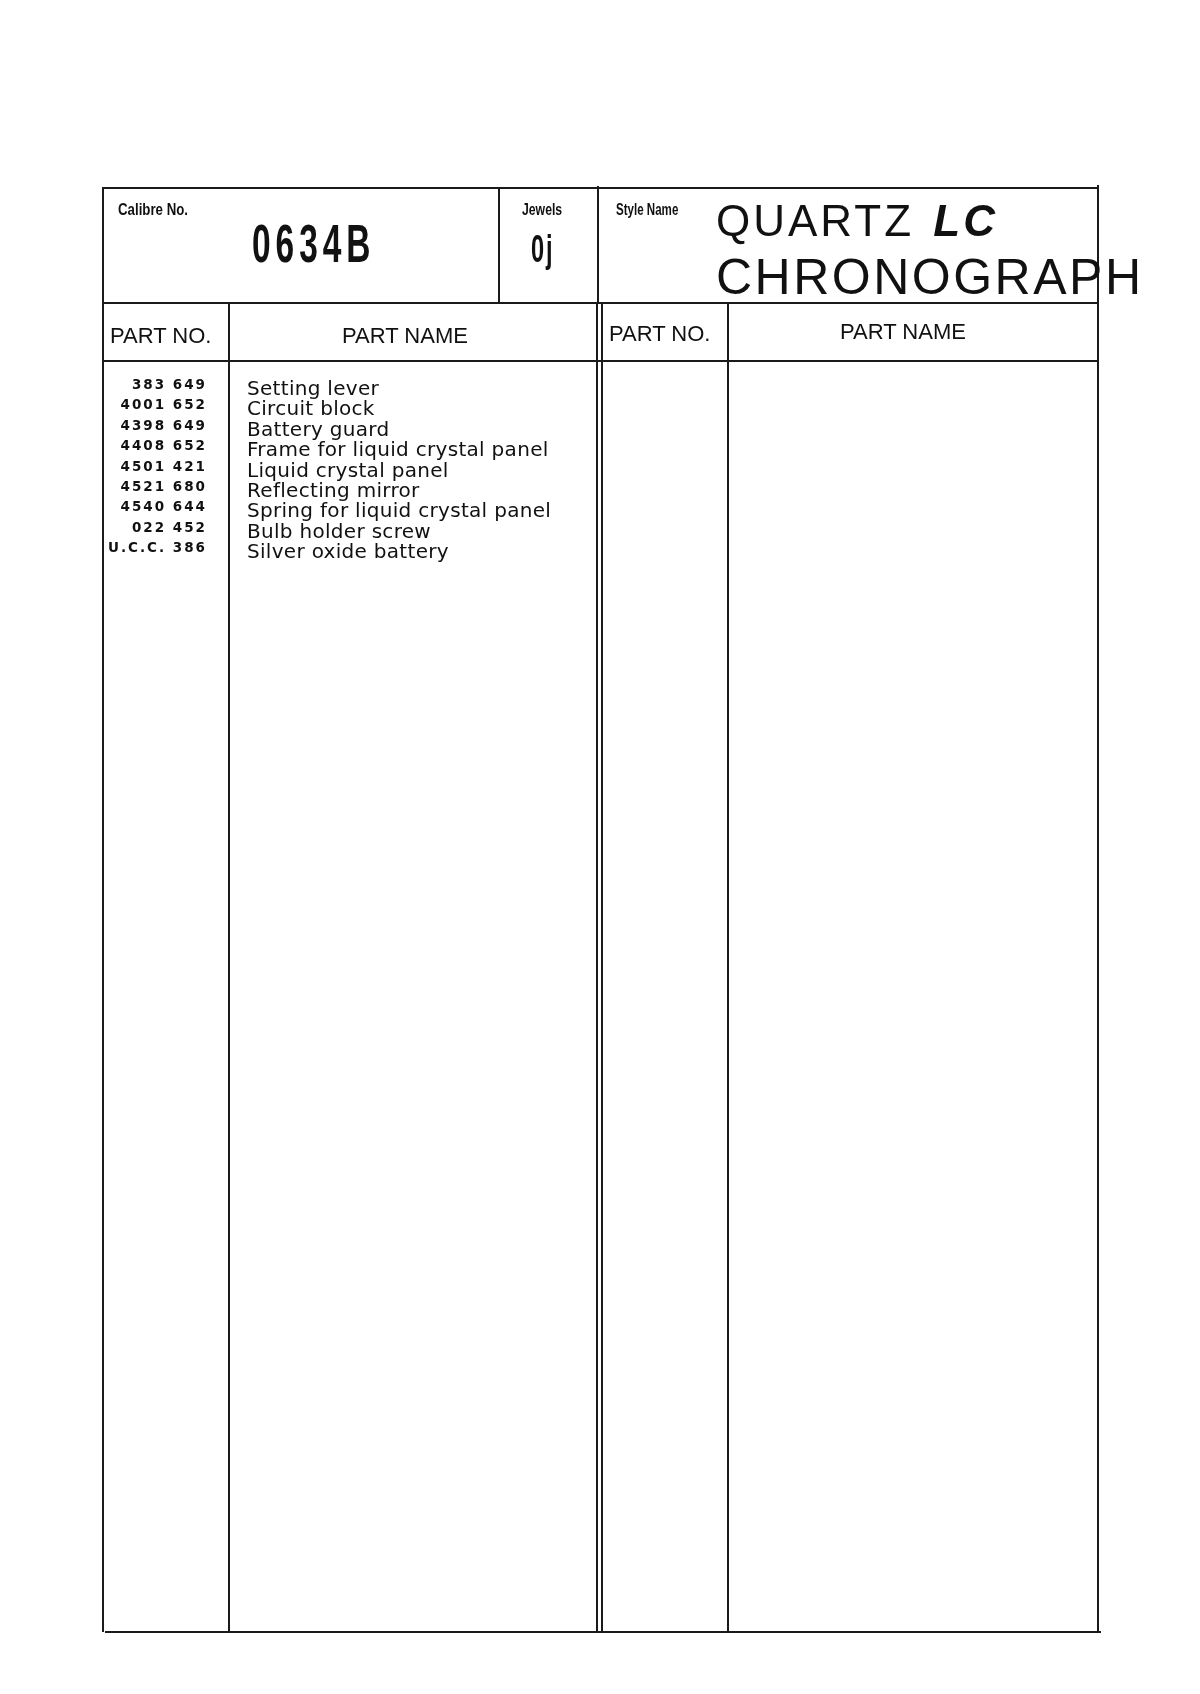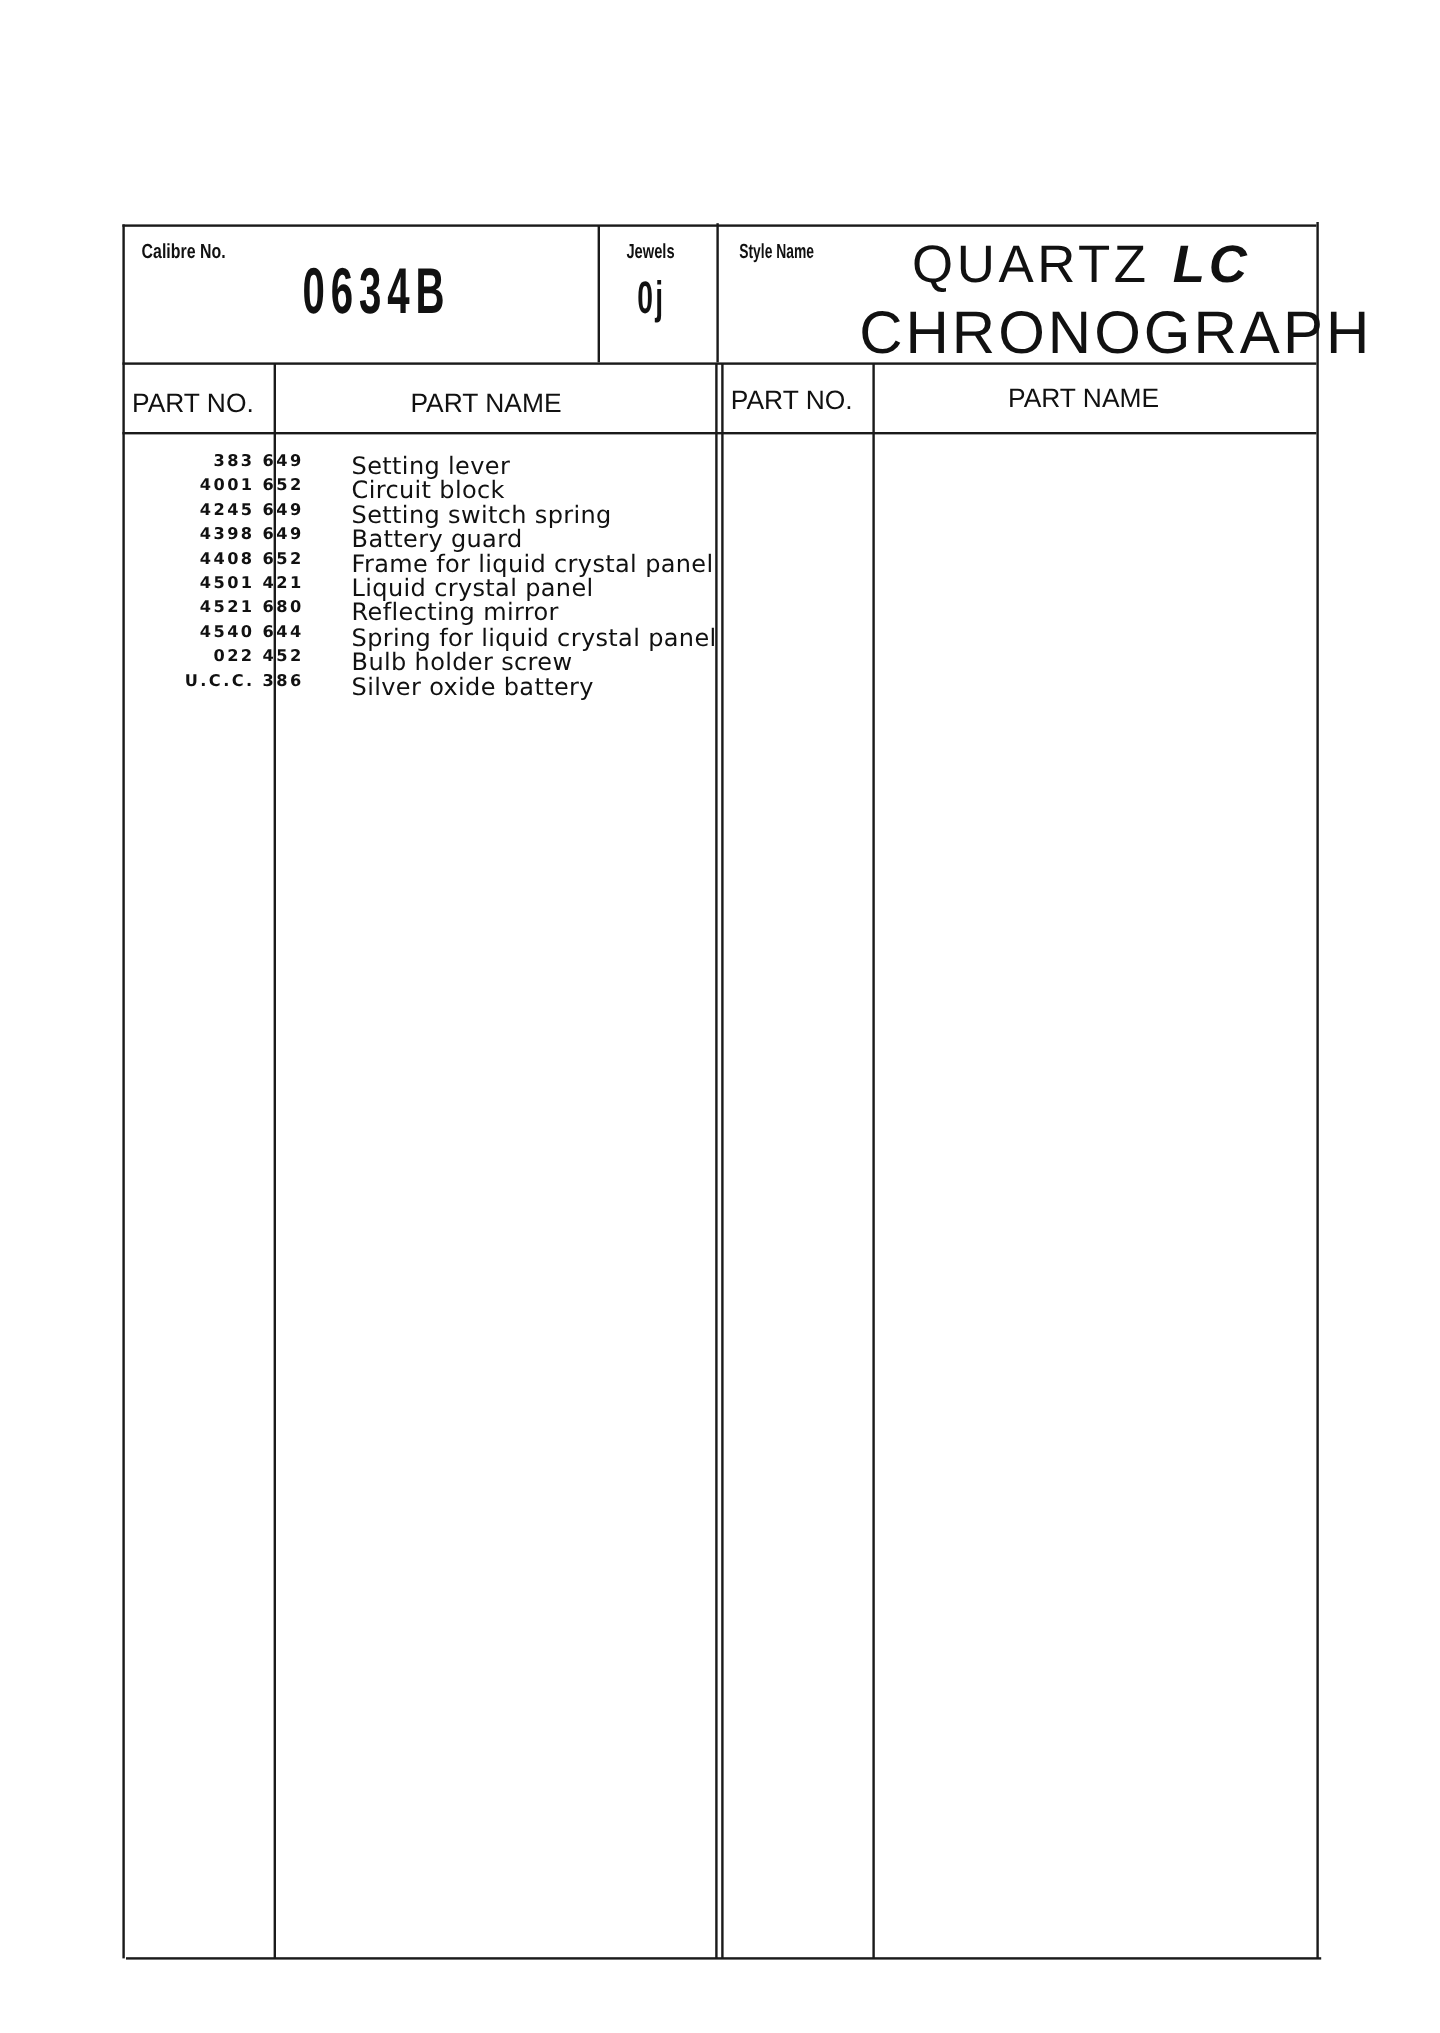--- a/index.html
+++ b/index.html
@@ -2,21 +2,21 @@
 <html><head>
 <meta charset="utf-8">
 <style>
   html, body { margin:0; padding:0; background:#ffffff; }
   body { width:1200px; height:1694px; position:relative; overflow:hidden; font-family:"Liberation Sans", sans-serif; color:#111; }
   .ln { position:absolute; background:#1a1a1a; }
   .h { height:1.5px; }
   .v { width:1.5px; }
   .cond { position:absolute; font-family:"Liberation Sans", sans-serif; font-weight:bold; transform-origin:left top; white-space:nowrap; }
   .lbl { position:absolute; white-space:nowrap; }
-  .rows { position:absolute; left:105px; top:376px; width:500px;padding-left:46px; }
+  .rows { position:absolute; left:105px; top:376px; width:500px; }
   .row { position:relative; height:20.4px; }
   .pno { position:absolute; right:0; width:102px; left:0; text-align:right; font-weight:bold; font-size:13.5px; letter-spacing:2px; font-family:"DejaVu Sans", sans-serif; }
   .pname { position:absolute; left:142px; font-size:20px; font-family:"DejaVu Sans", sans-serif; letter-spacing:0.3px; }
   .lc { font-style:italic; font-weight:bold; }
 </style>
 </head>
 <body>
 
 <div>
 
@@ -37,43 +37,39 @@
   <div class="ln v" style="left:601px; top:303px; height:1329px;"></div>
   <div class="ln v" style="left:727px; top:303px; height:1329px;"></div>
 
   <div class="cond" style="left:118px; top:200px; font-size:17px; transform:scaleX(0.78);">Calibre No.</div>
   <div class="cond" style="left:252px; top:212px; font-size:54px; letter-spacing:8px; transform:scaleX(0.62);">0634B</div>
 
   <div class="cond" style="left:522px; top:200px; font-size:17px; transform:scaleX(0.72);">Jewels</div>
   <div class="cond" style="left:531px; top:228px; font-size:38px; letter-spacing:3px; transform:scaleX(0.62);">0j</div>
 
   <div class="cond" style="left:616px; top:200px; font-size:17px; transform:scaleX(0.68);">Style Name</div>
-  <div class="lbl" style="left:716px; top:196px; font-size:44px; letter-spacing:3px;margin-left:44px;">
+  <div class="lbl" style="left:716px; top:196px; font-size:44px; letter-spacing:3px;">
     <span>QUARTZ</span>
     <span class="lc" style="margin-left:4px;">LC</span>
   </div>
   <div class="lbl" style="left:716px; top:248px; font-size:50px; letter-spacing:2.5px;">CHRONOGRAPH</div>
 
   <div class="lbl" style="left:110px; top:323px; font-size:22px;">PART NO.</div>
   <div class="lbl" style="left:342px; top:323px; font-size:22px;">PART NAME</div>
   <div class="lbl" style="left:609px; top:321px; font-size:22px;">PART NO.</div>
   <div class="lbl" style="left:840px; top:319px; font-size:22px;">PART NAME</div>
 
   <div class="rows">
     <div class="row">
         <span class="pno">383 649</span>
         <span class="pname">Setting lever</span>
       </div>
     <div class="row">
         <span class="pno">4001 652</span>
         <span class="pname">Circuit block</span>
-      </div>
-    <div class="row">
-        <span class="pno">4245 649</span>
-        <span class="pname">Setting switch spring</span>
       </div>
     <div class="row">
         <span class="pno">4398 649</span>
         <span class="pname">Battery guard</span>
       </div>
     <div class="row">
         <span class="pno">4408 652</span>
         <span class="pname">Frame for liquid crystal panel</span>
       </div>
     <div class="row">

